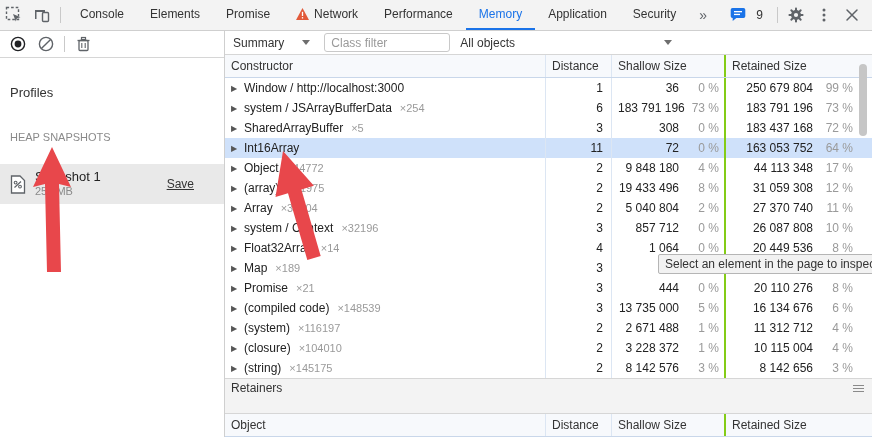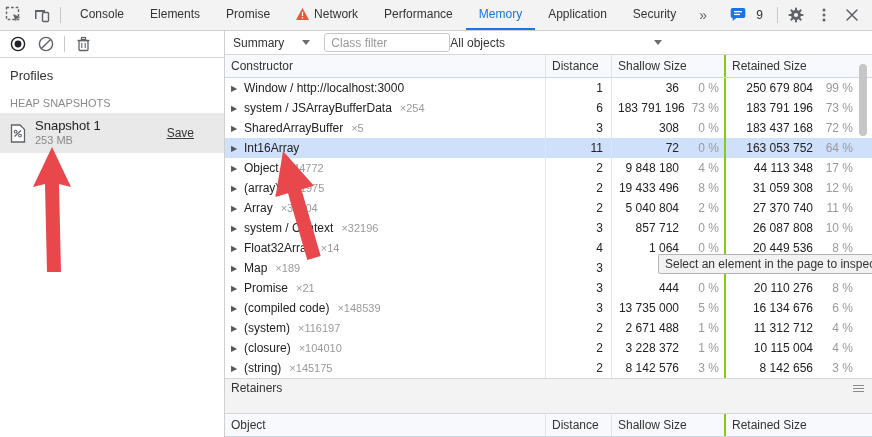--- a/index.html
+++ b/index.html
@@ -18,40 +18,40 @@
        border-bottom:2px solid transparent;height:28px;white-space:nowrap;}
   .tab .warn{margin-right:5px;display:inline-flex;}
   .tab.selected{color:#1a73e8;border-bottom-color:#1a73e8;}
   .tab-more{display:flex;align-items:center;padding:0 10px;color:#5f6368;font-size:14px;}
   .tab-right{position:absolute;right:6px;top:0;height:30px;display:flex;align-items:center;}
   .msg-count{margin:0 10px 0 4px;color:#333;}
 
   
   .content{display:flex;height:406px;}
   .sidebar{width:225px;min-width:225px;border-right:1px solid #cfcfcf;background:#fff;
-           display:flex;flex-direction:column;box-sizing:border-box;}
+           display:flex;flex-direction:column;box-sizing:border-box;gap:17px;}
   .side-toolbar{height:26px;border-bottom:1px solid #d6d6d6;display:flex;align-items:center;padding-left:4px;}
   .side-title{padding:10px 0 0 10px;font-size:13px;color:#333;}
   .side-section{padding:14px 0 4px 10px;font-size:11px;color:#8a8a8a;}
   .snapshot{background:#e9e9e9;display:flex;align-items:center;padding:5px 26px 5px 10px;}
   .snap-icon{margin-right:9px;display:inline-flex;}
   .snap-text{flex:1;line-height:1.25;}
   .snap-name{font-size:13px;color:#222;}
   .snap-size{font-size:11px;color:#8a8a8a;}
   .snap-save{color:#333;text-decoration:underline;font-size:12px;margin-right:4px;}
 
   .main{flex:1;display:flex;flex-direction:column;min-width:0;}
   .main-toolbar{height:26px;border-bottom:1px solid #d6d6d6;display:flex;align-items:center;padding-left:8px;background:#fff;}
   .dd{display:flex;align-items:center;color:#333;}
   .caret{width:0;height:0;border-left:4px solid transparent;border-right:4px solid transparent;
          border-top:5px solid #6e6e6e;margin-left:18px;}
   .class-filter{margin-left:14px;width:112px;height:17px;border:1px solid #c9c9c9;border-radius:3px;
                 font-family:"Liberation Sans",sans-serif;font-size:12px;padding:0 6px;color:#333;outline:none;}
   .class-filter::placeholder{color:#9a9a9a;}
-  .dd-wide{width:212px;justify-content:space-between;display:flex;align-items:center;}
+  .dd-wide{margin-left:10px;width:212px;justify-content:space-between;display:flex;align-items:center;}
 
   
   .grid-header{height:22px;display:flex;background:#f7f9fc;border-bottom:1px solid #c9d7ea;
                align-items:center;color:#333;}
   .grid-header .cell{line-height:22px;}
   .cell{box-sizing:border-box;padding-left:6px;overflow:hidden;white-space:nowrap;}
   .col-constructor{flex:1;min-width:0;}
   .col-distance{width:66px;border-left:1px solid #dce6f3;}
   .col-shallow{width:113px;border-left:1px solid #dce6f3;}
   .col-retained{width:134px;border-left:2px solid #84cc16;}

